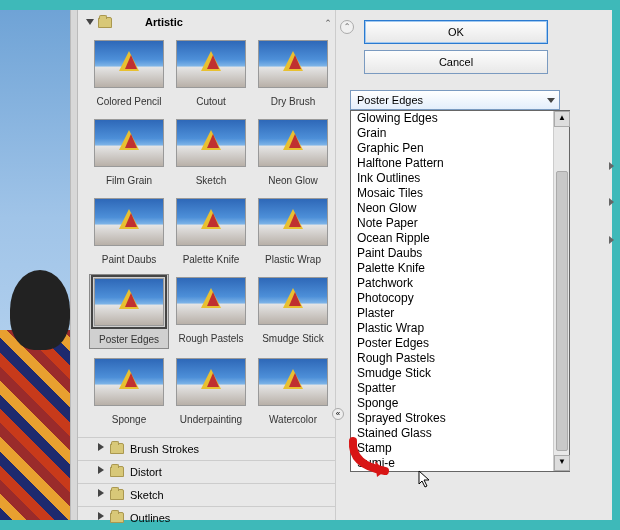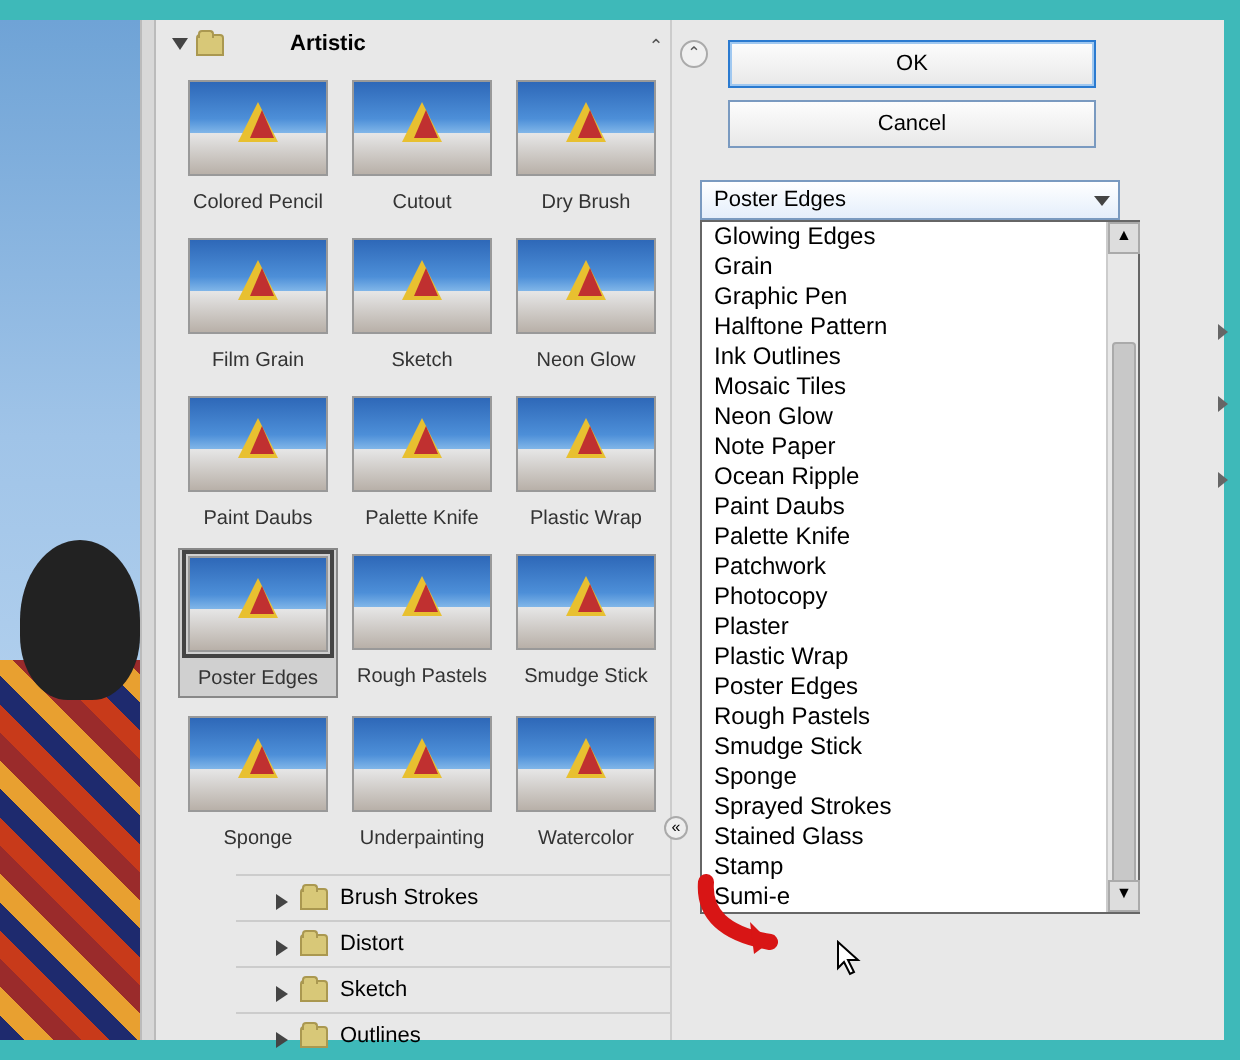--- a/index.html
+++ b/index.html
@@ -22,21 +22,21 @@
   .folder::before { content: ""; position: absolute; top: -3px; left: 0; width: 6px; height: 3px; background: #d8c878; border: 1px solid #aa9850; border-bottom: none; border-radius: 2px 2px 0 0; }
   .cat-title { font-weight: bold; margin-left: 29px; }
   .thumbs { display: grid; grid-template-columns: repeat(3, 74px); gap: 12px 8px; padding: 8px 8px 12px 14px; }
   .thumb-cell { display: flex; flex-direction: column; align-items: center; gap: 8px; cursor: pointer; }
   .thumb { width: 70px; height: 48px; border: 1px solid #999; background: linear-gradient(180deg,#2e68b8 0%,#4d8fd8 40%,#7fb5e8 55%,#e6e6e6 56%,#b8b0a8 100%); position: relative; overflow: hidden; }
   .thumb .boat { position: absolute; left: 24px; top: 10px; width: 0; height: 0; border-left: 10px solid transparent; border-right: 10px solid transparent; border-bottom: 20px solid #e8c030; }
   .thumb .boat2 { position: absolute; left: 30px; top: 14px; width: 0; height: 0; border-left: 6px solid transparent; border-right: 6px solid transparent; border-bottom: 14px solid #c03030; }
   .thumb.selected { outline: 2px solid #444; outline-offset: 1px; }
   .thumb-cell.selected-cell { background: #d0d0d0; padding: 3px; margin: -3px; border: 1px solid #888; }
   .thumb-label { font-size: 10px; color: #333; white-space: nowrap; }
-  .cat-row { display: flex; align-items: flex-end; padding: 5px 20px; border-top: 1px solid #ccc; gap: 6px; cursor: pointer; margin-left: 40px; }
+  .cat-row { display: flex; align-items: flex-start; padding: 5px 20px; border-top: 1px solid #ccc; gap: 6px; cursor: pointer; }
   .right-col { flex: 1; padding: 8px 6px; position: relative; }
   .collapse-arrow { position: absolute; top: 10px; left: 4px; width: 14px; height: 14px; border: 1px solid #aaa; border-radius: 7px; background: #f0f0f0; text-align: center; line-height: 12px; font-size: 8px; color: #555; cursor: pointer; }
   .btn { display: block; width: 184px; height: 24px; margin: 2px 0 6px 22px; border: 1px solid #7a9ac0; background: linear-gradient(#fdfdfd,#e8e8e8); text-align: center; line-height: 22px; cursor: pointer; }
   .btn.ok { border: 1px solid #2a7ad0; box-shadow: 0 0 0 1px #a0c8f0 inset; }
   .select-wrap { position: relative; margin: 16px 0 0 8px; width: 210px; }
   .select-btn { width: 100%; height: 20px; border: 1px solid #7a9ac0; background: linear-gradient(#fff,#e4eefb); padding: 0 18px 0 6px; text-align: left; line-height: 18px; position: relative; cursor: pointer; }
   .select-btn::after { content: ""; position: absolute; right: 4px; top: 7px; width: 0; height: 0; border-left: 4px solid transparent; border-right: 4px solid transparent; border-top: 5px solid #444; }
   .dropdown { position: absolute; top: 20px; left: 0; width: 220px; max-height: 390px; background: #fff; border: 1px solid #666; z-index: 50; display: flex; }
   .dd-list { flex: 1; overflow: hidden; }
   .dd-item { padding: 1px 6px; font-size: 12px; line-height: 13px; color: #000; cursor: pointer; white-space: nowrap; }
@@ -223,20 +223,21 @@
             <div class="dd-item">Ocean Ripple</div>
             <div class="dd-item">Paint Daubs</div>
             <div class="dd-item">Palette Knife</div>
             <div class="dd-item">Patchwork</div>
             <div class="dd-item">Photocopy</div>
             <div class="dd-item">Plaster</div>
             <div class="dd-item">Plastic Wrap</div>
             <div class="dd-item">Poster Edges</div>
             <div class="dd-item">Rough Pastels</div>
             <div class="dd-item">Smudge Stick</div>
+            <div class="dd-item">Spatter</div>
             <div class="dd-item">Sponge</div>
             <div class="dd-item">Sprayed Strokes</div>
             <div class="dd-item">Stained Glass</div>
             <div class="dd-item">Stamp</div>
             <div class="dd-item">Sumi-e</div>
           </div>
         <div class="dd-scroll">
           <div class="dd-scroll-btn" style="top:0">▲</div>
           <div class="dd-scroll-thumb"></div>
           <div class="dd-scroll-btn" style="bottom:0">▼</div>

